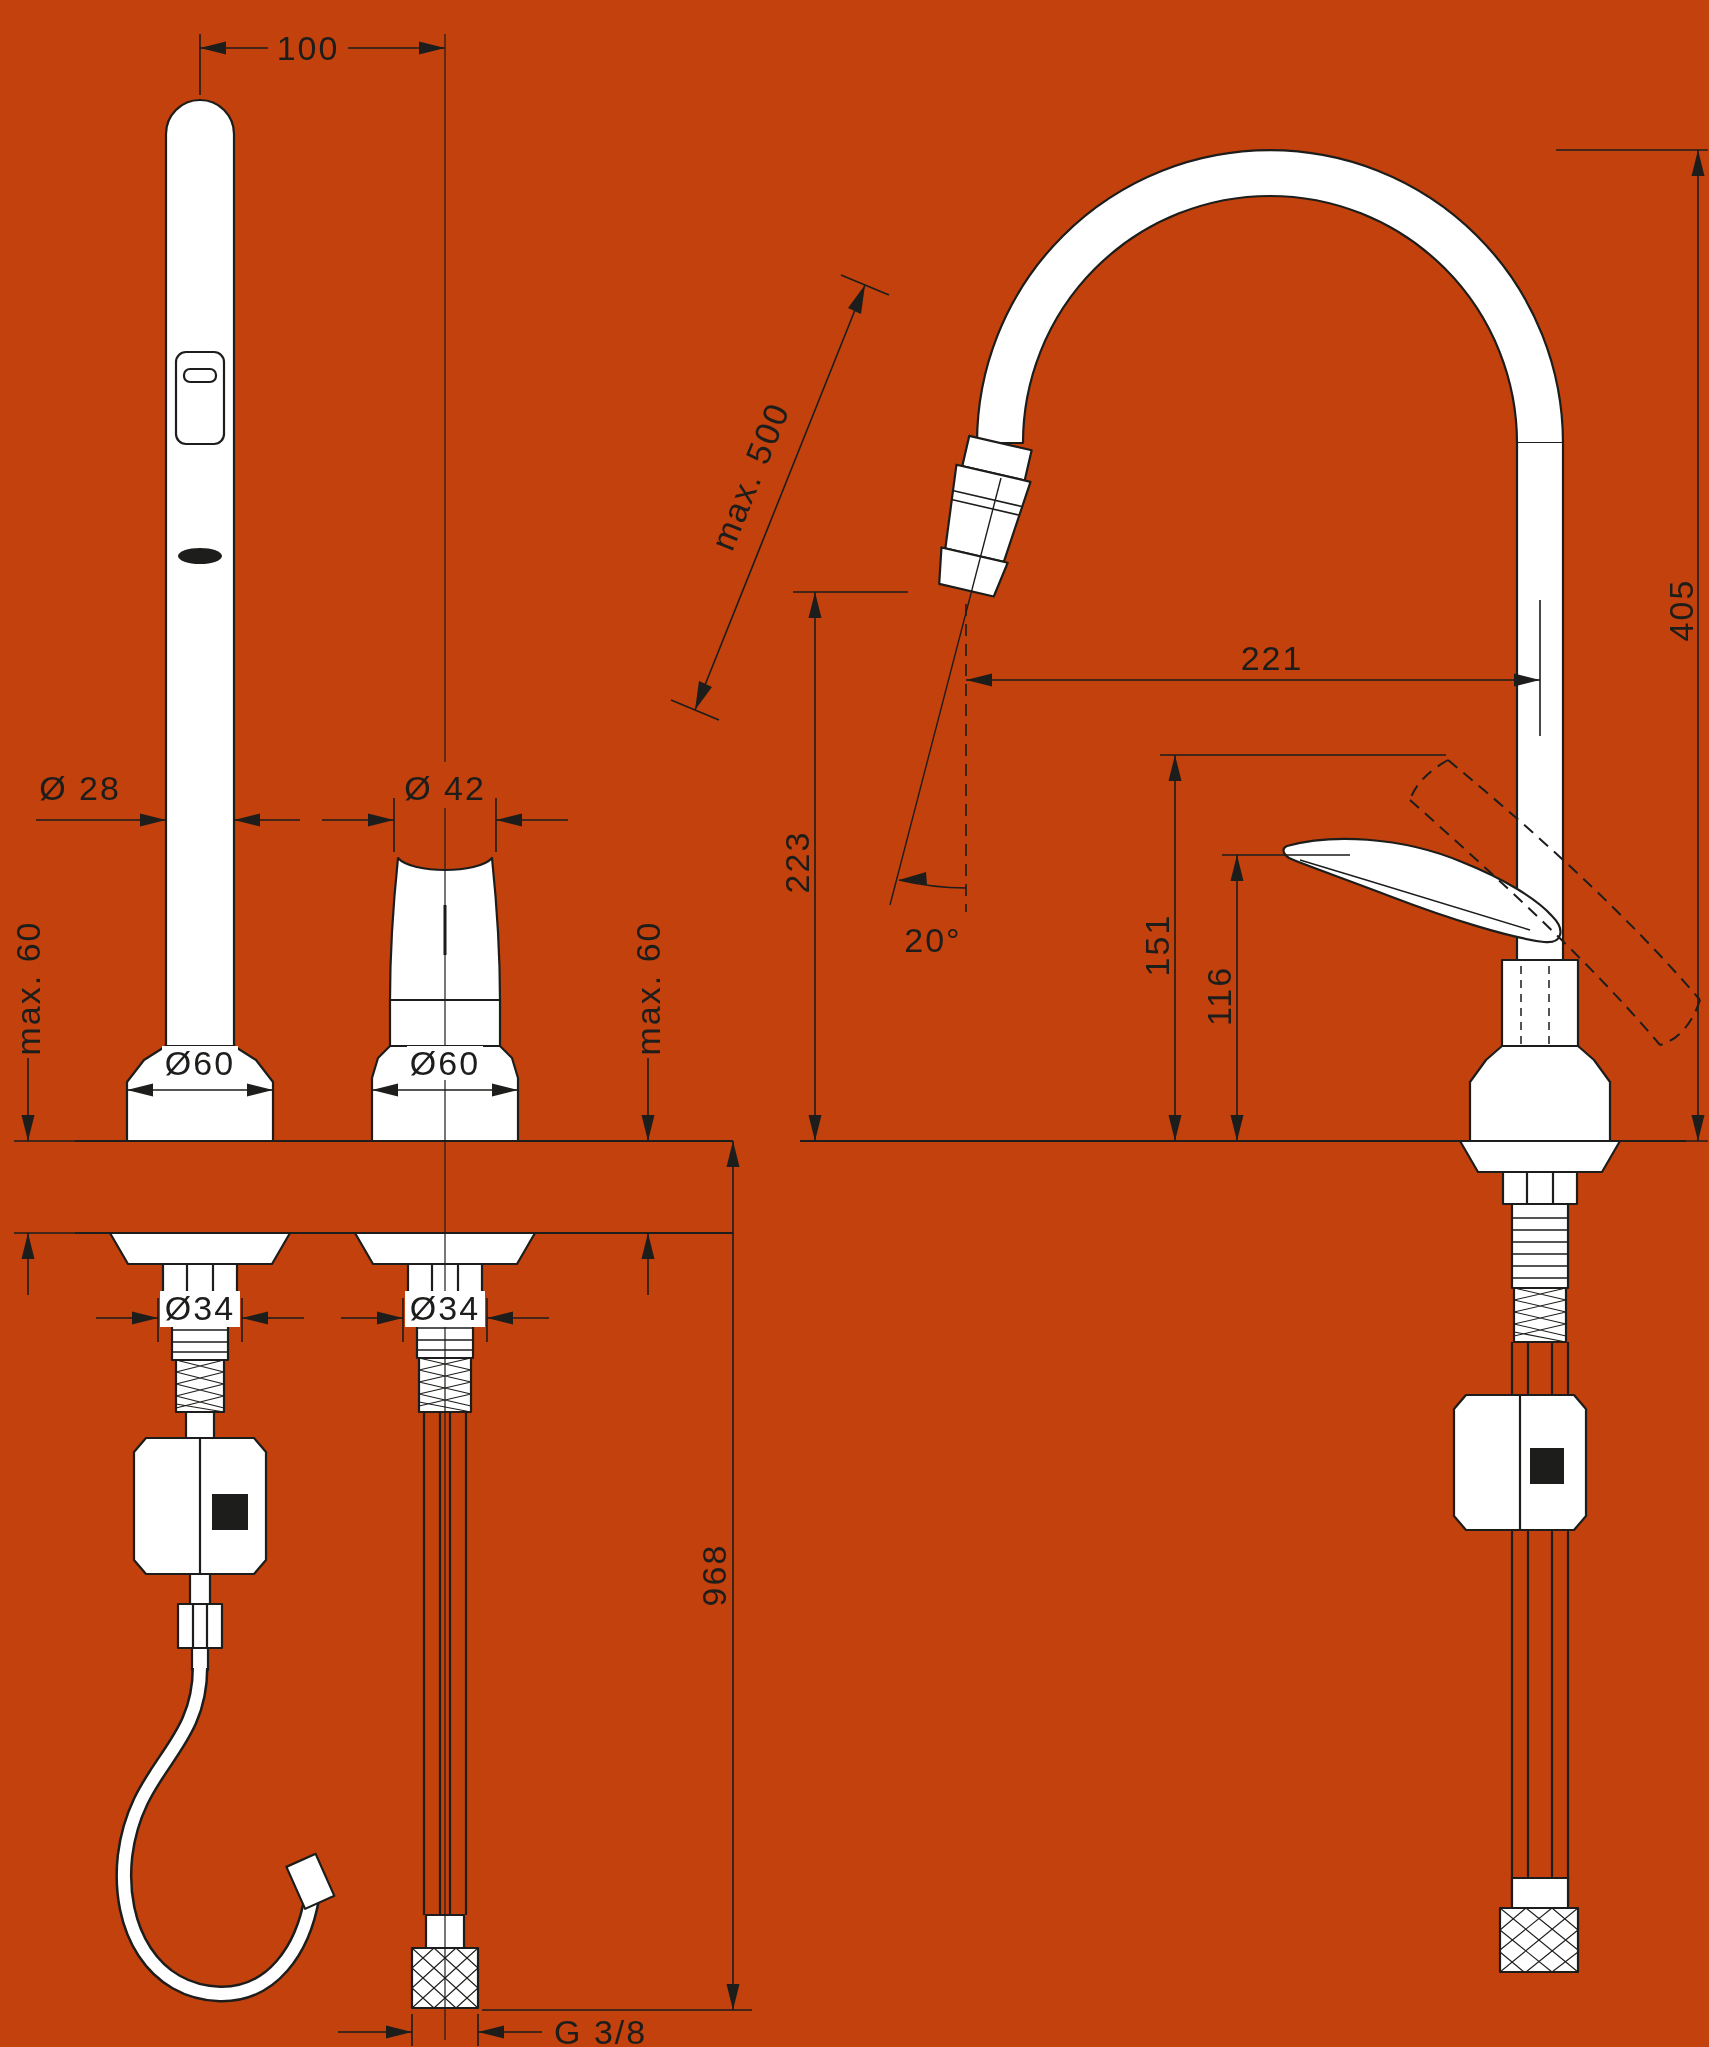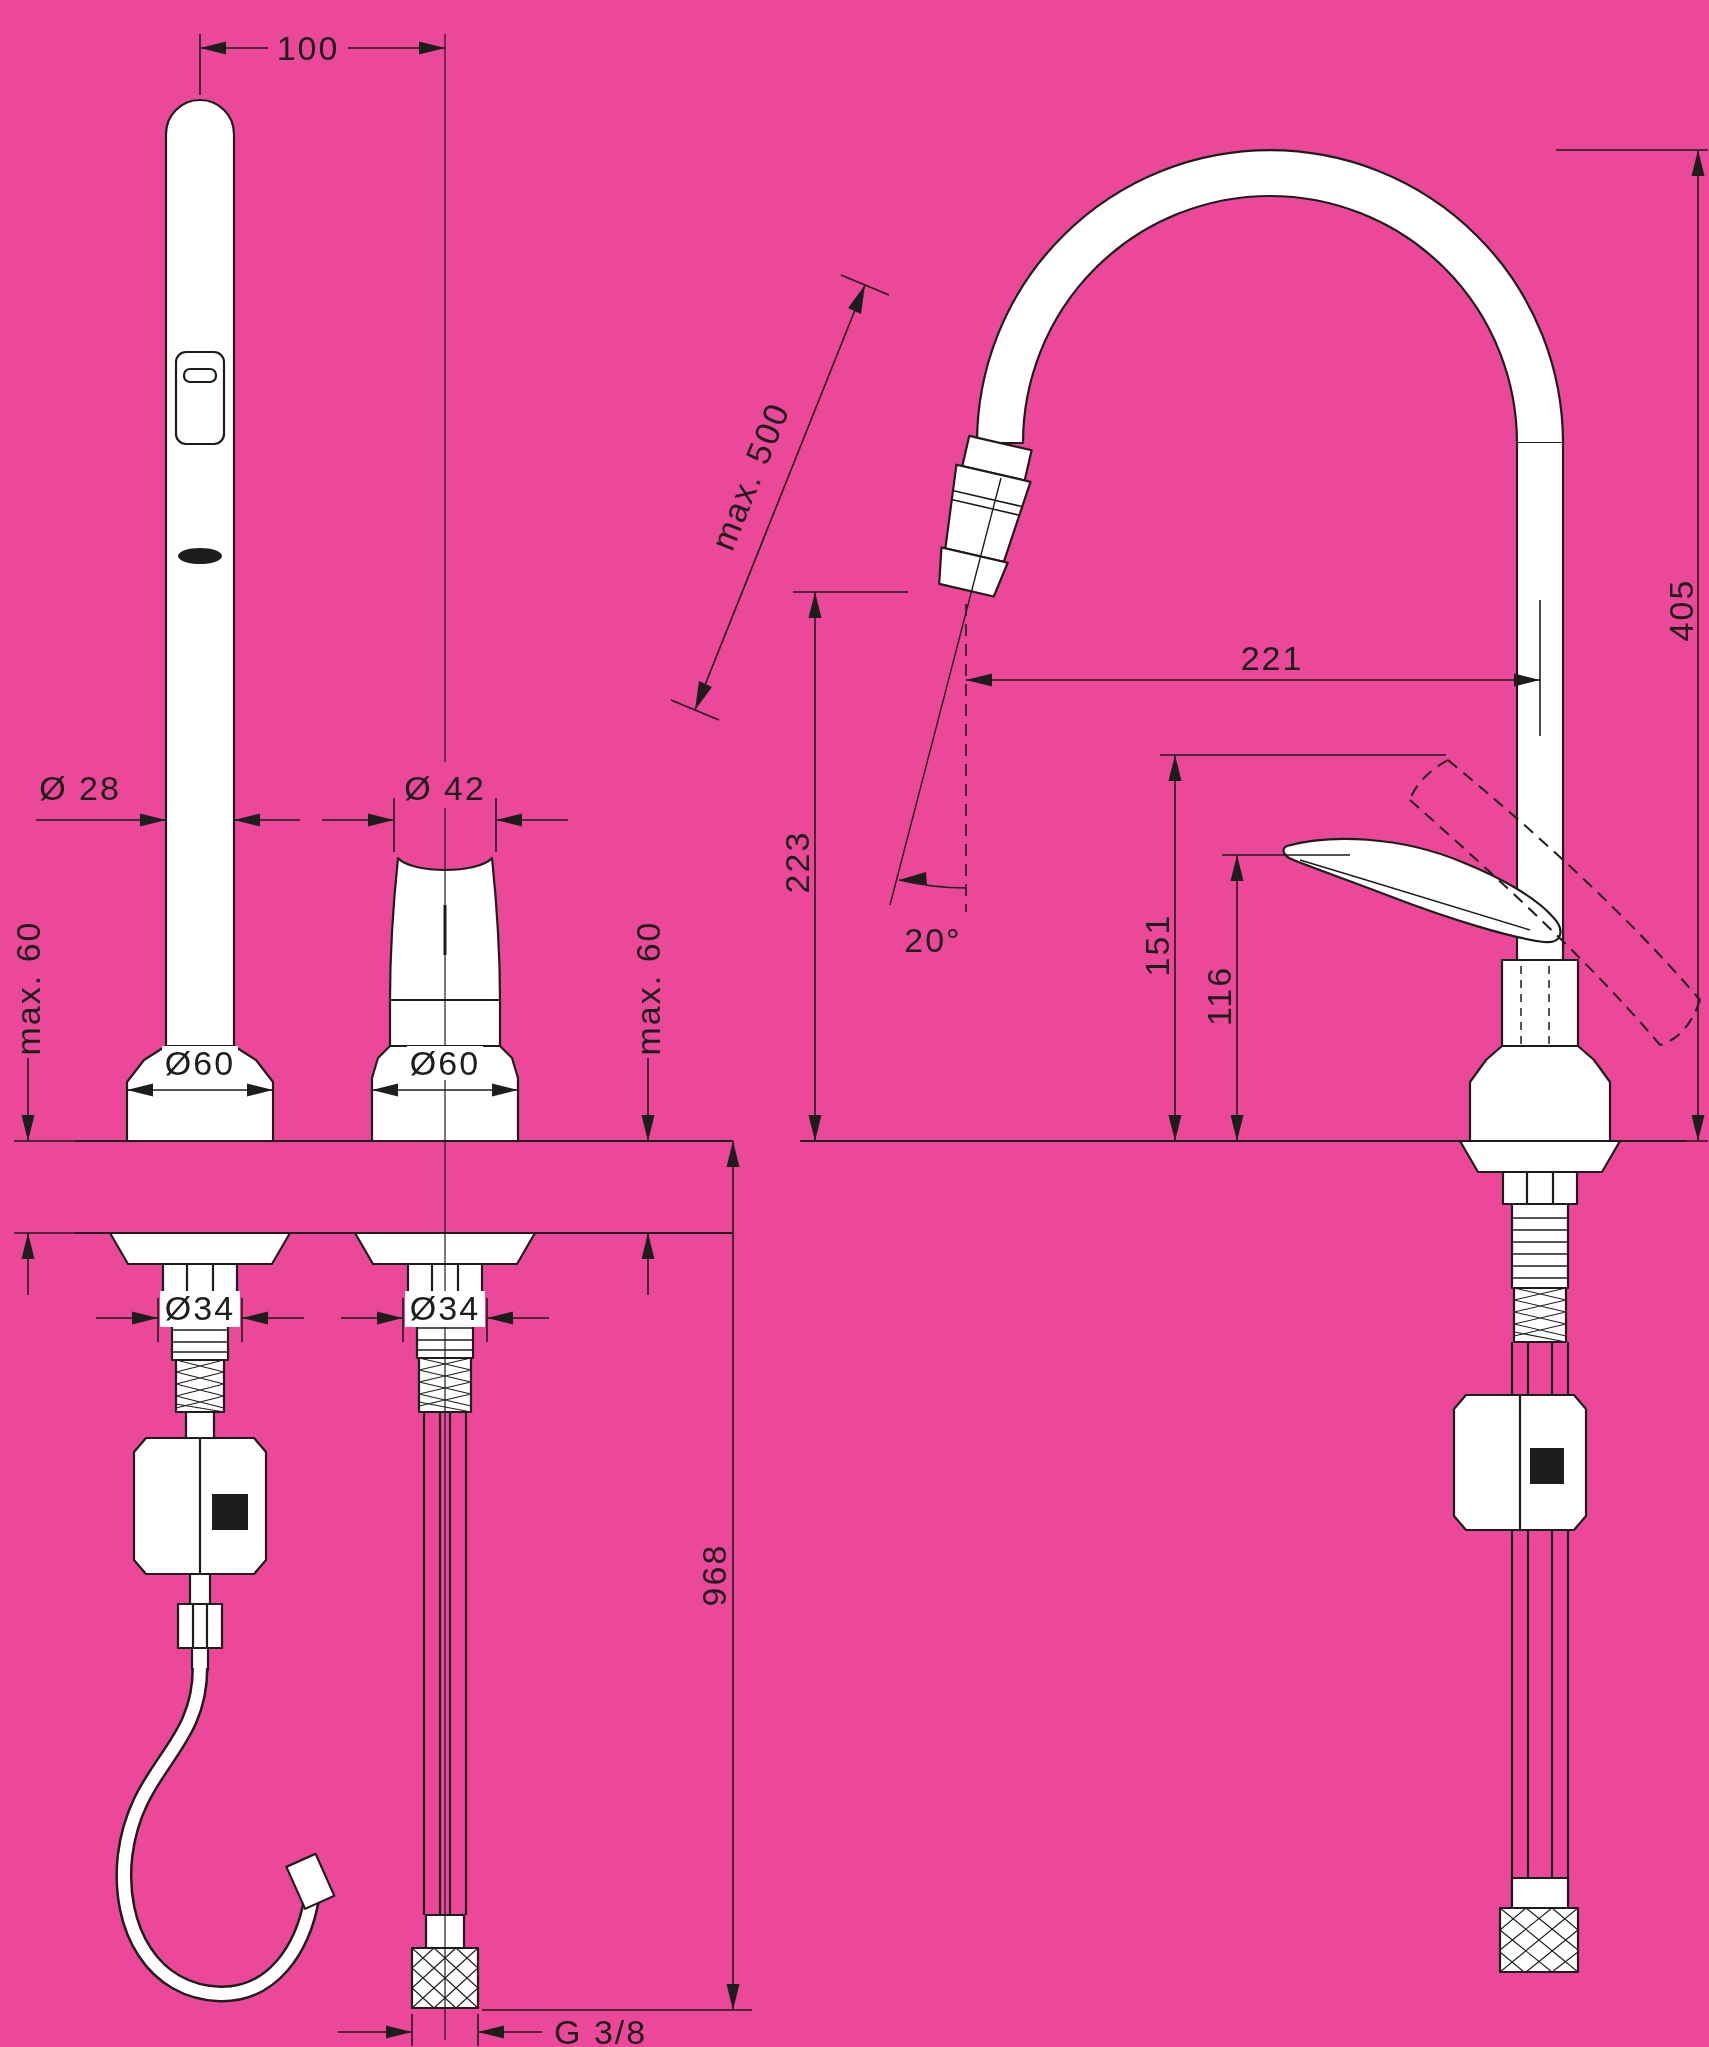--- a/index.html
+++ b/index.html
@@ -1,16 +1,16 @@
 <!DOCTYPE html>
 <html><head>
 <meta charset="utf-8">
 <style>
   html,body{margin:0;padding:0;background:#ffffff;}
-  .sheet{position:relative;width:1709px;height:2047px;background:#ec4899;overflow:hidden;}
+  .sheet{position:relative;width:1709px;height:2047px;background:#c2410c;overflow:hidden;}
   svg{position:absolute;left:0;top:0;}
   .dim{font-family:"Liberation Sans","DejaVu Sans",sans-serif;font-size:34px;letter-spacing:2px;fill:#1d1d1b;}
 </style>
 </head>
 <body>
 
 <div class="sheet">
 <svg viewBox="0 0 1709 2047" width="1709" height="2047">
 <g stroke="#1d1d1b" fill="none" stroke-width="2.2" stroke-linejoin="round">
 

